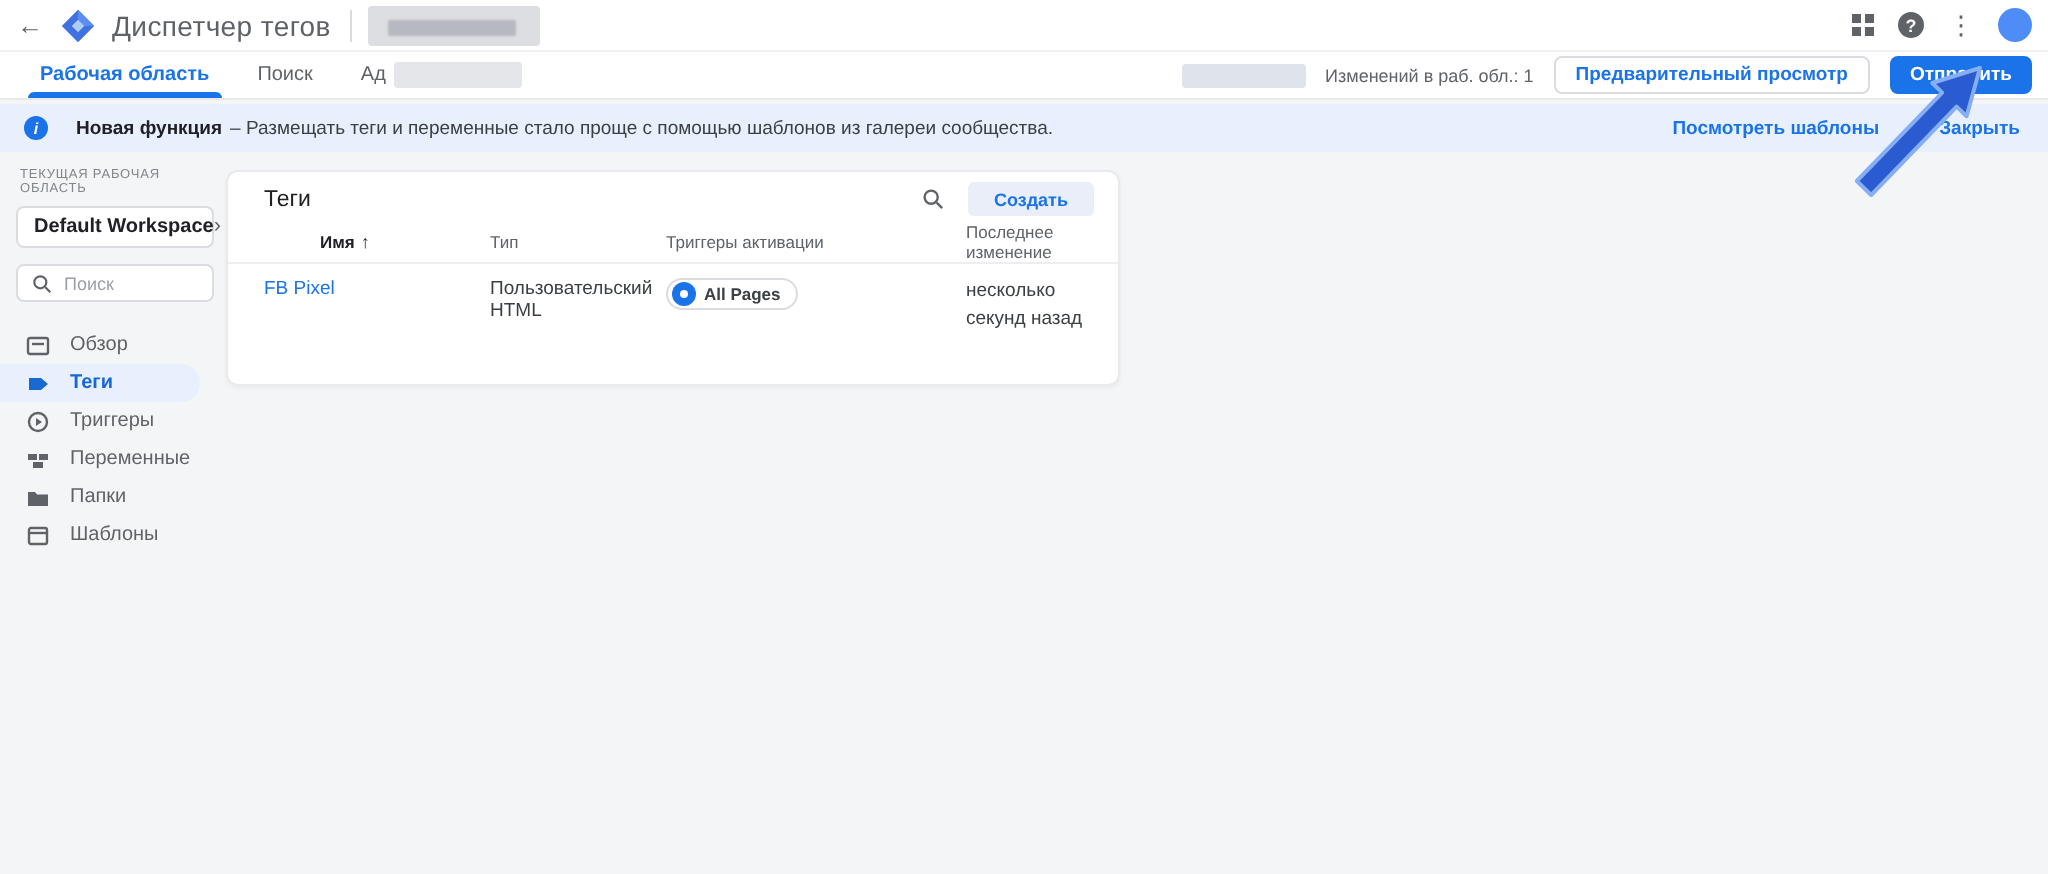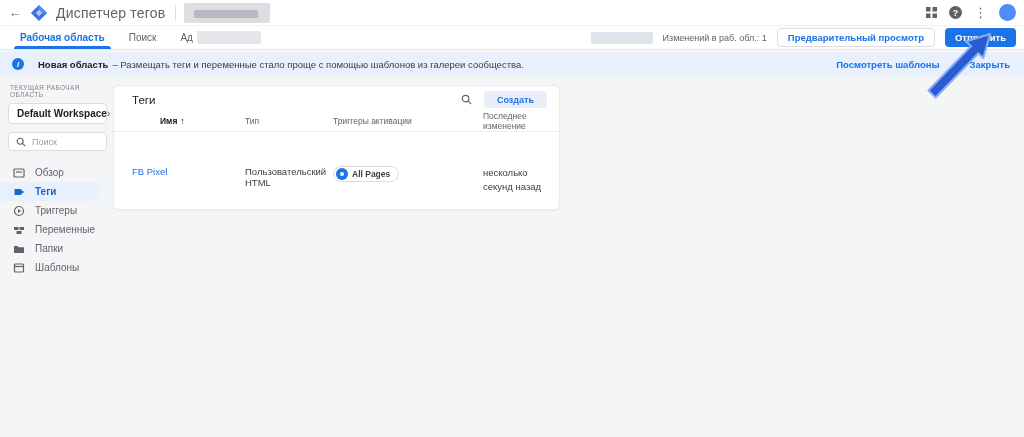--- a/index.html
+++ b/index.html
@@ -107,21 +107,21 @@
   .card-title { font-size:11.5px; color:#202124; }
   .card-header-right { margin-left:auto; display:flex; align-items:center; gap:12px; }
   .create-btn {
     height:17px; display:flex; align-items:center; padding:0 13px; border-radius:3px;
     background:#e9eef8; color:#1a73e8; font-size:9px; font-weight:bold; cursor:pointer;
   }
   .grid-row { display:grid; grid-template-columns:113px 88px 150px auto; padding:0 12px 0 18px; }
   .col-row { height:21px; align-items:center; font-size:8.5px; color:#5f6368; border-bottom:1px solid #eceef0; }
   .col-name { color:#202124; font-weight:bold; display:flex; align-items:center; gap:3px;margin-left:28px; }
   .sort-glyph { font-size:9px; color:#202124; }
-  .data-row { padding-top:7px; padding-bottom:15px; font-size:9.5px; align-items:start;margin-top:27px; }
+  .data-row { padding-top:7px; padding-bottom:25px; font-size:9.5px; align-items:start; }
   .cell-link { color:#1a73e8; cursor:pointer; }
   .chip {
     display:inline-flex; align-items:center; gap:4px; border:1px solid #dadce0;
     border-radius:10px; padding:1px 8px 1px 2px; background:#fff; font-size:8.5px;
     font-weight:bold; color:#3c4043; cursor:pointer;
   }
   .chip-icon {
     width:12px; height:12px; border-radius:50%; background:#1a73e8; flex:none;
     display:flex; align-items:center; justify-content:center;
   }
@@ -176,21 +176,21 @@
   <div class="tabbar-right">
     <span class="redaction changes-redact"></span>
     <span class="changes-label">Изменений в раб. обл.: 1</span>
     <span class="btn btn-outline">Предварительный просмотр</span>
     <span class="btn btn-primary">Отправить</span>
   </div>
 </div>
 
 <div class="banner">
   <span class="info-icon">i</span>
-  <b>Новая область</b>
+  <b>Новая функция</b>
   <span>– Размещать теги и переменные стало проще с помощью шаблонов из галереи сообщества.</span>
   <div class="banner-links">
     <span class="banner-link">Посмотреть шаблоны</span>
     <span class="banner-link">Закрыть</span>
   </div>
 </div>
 
 <div class="content">
 
   <div class="sidebar">

